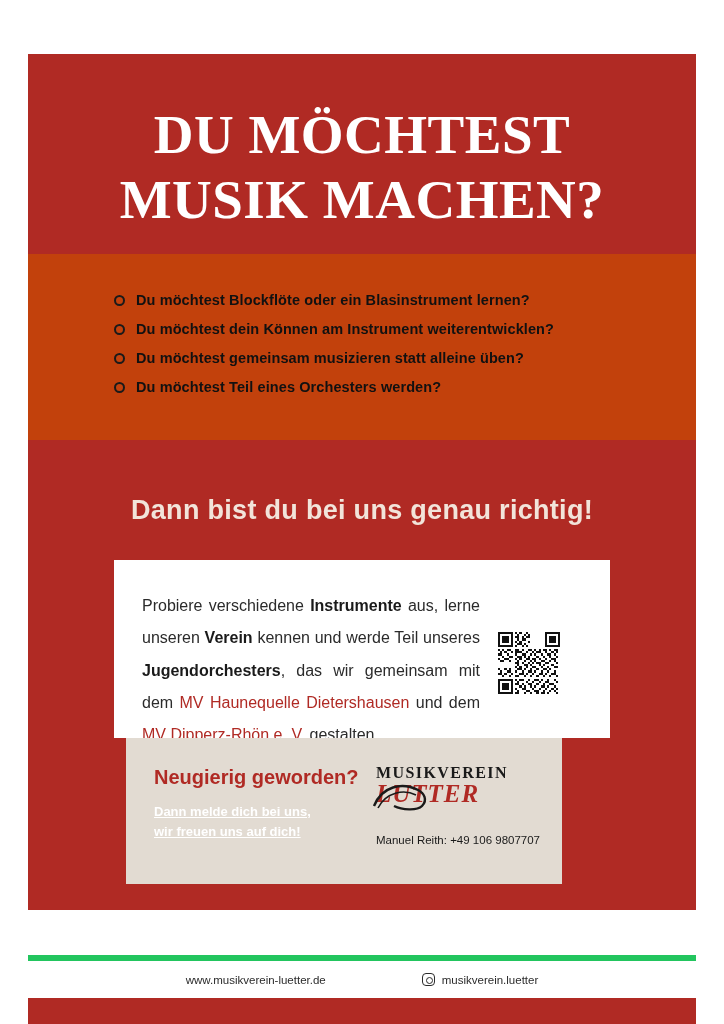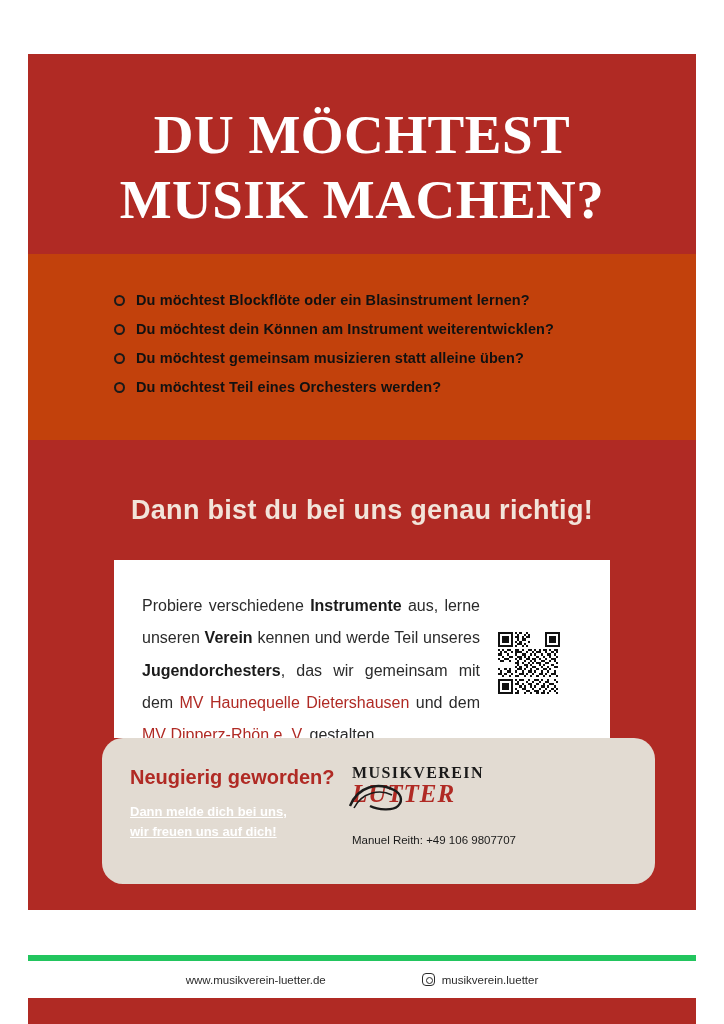--- a/index.html
+++ b/index.html
@@ -112,25 +112,24 @@
   .qr {
     margin-left:18px;
     margin-top:42px;
     width:62px; height:62px;
     flex:none;
   }
 
   
   .contact {
     position:absolute;
-    left:102px; top:738px;
-    width:553px; height:146px;
+    left:126px; top:738px;
+    width:436px; height:146px;
     background:#e2dbd2;
     display:flex;
-    border-radius:21px;
   }
   .contact-left {
     padding:28px 0 0 28px;
     width:250px;
   }
   .contact-h {
     color:#b02a24;
     font-size:20px;
     font-weight:bold;
     margin-bottom:13px;

